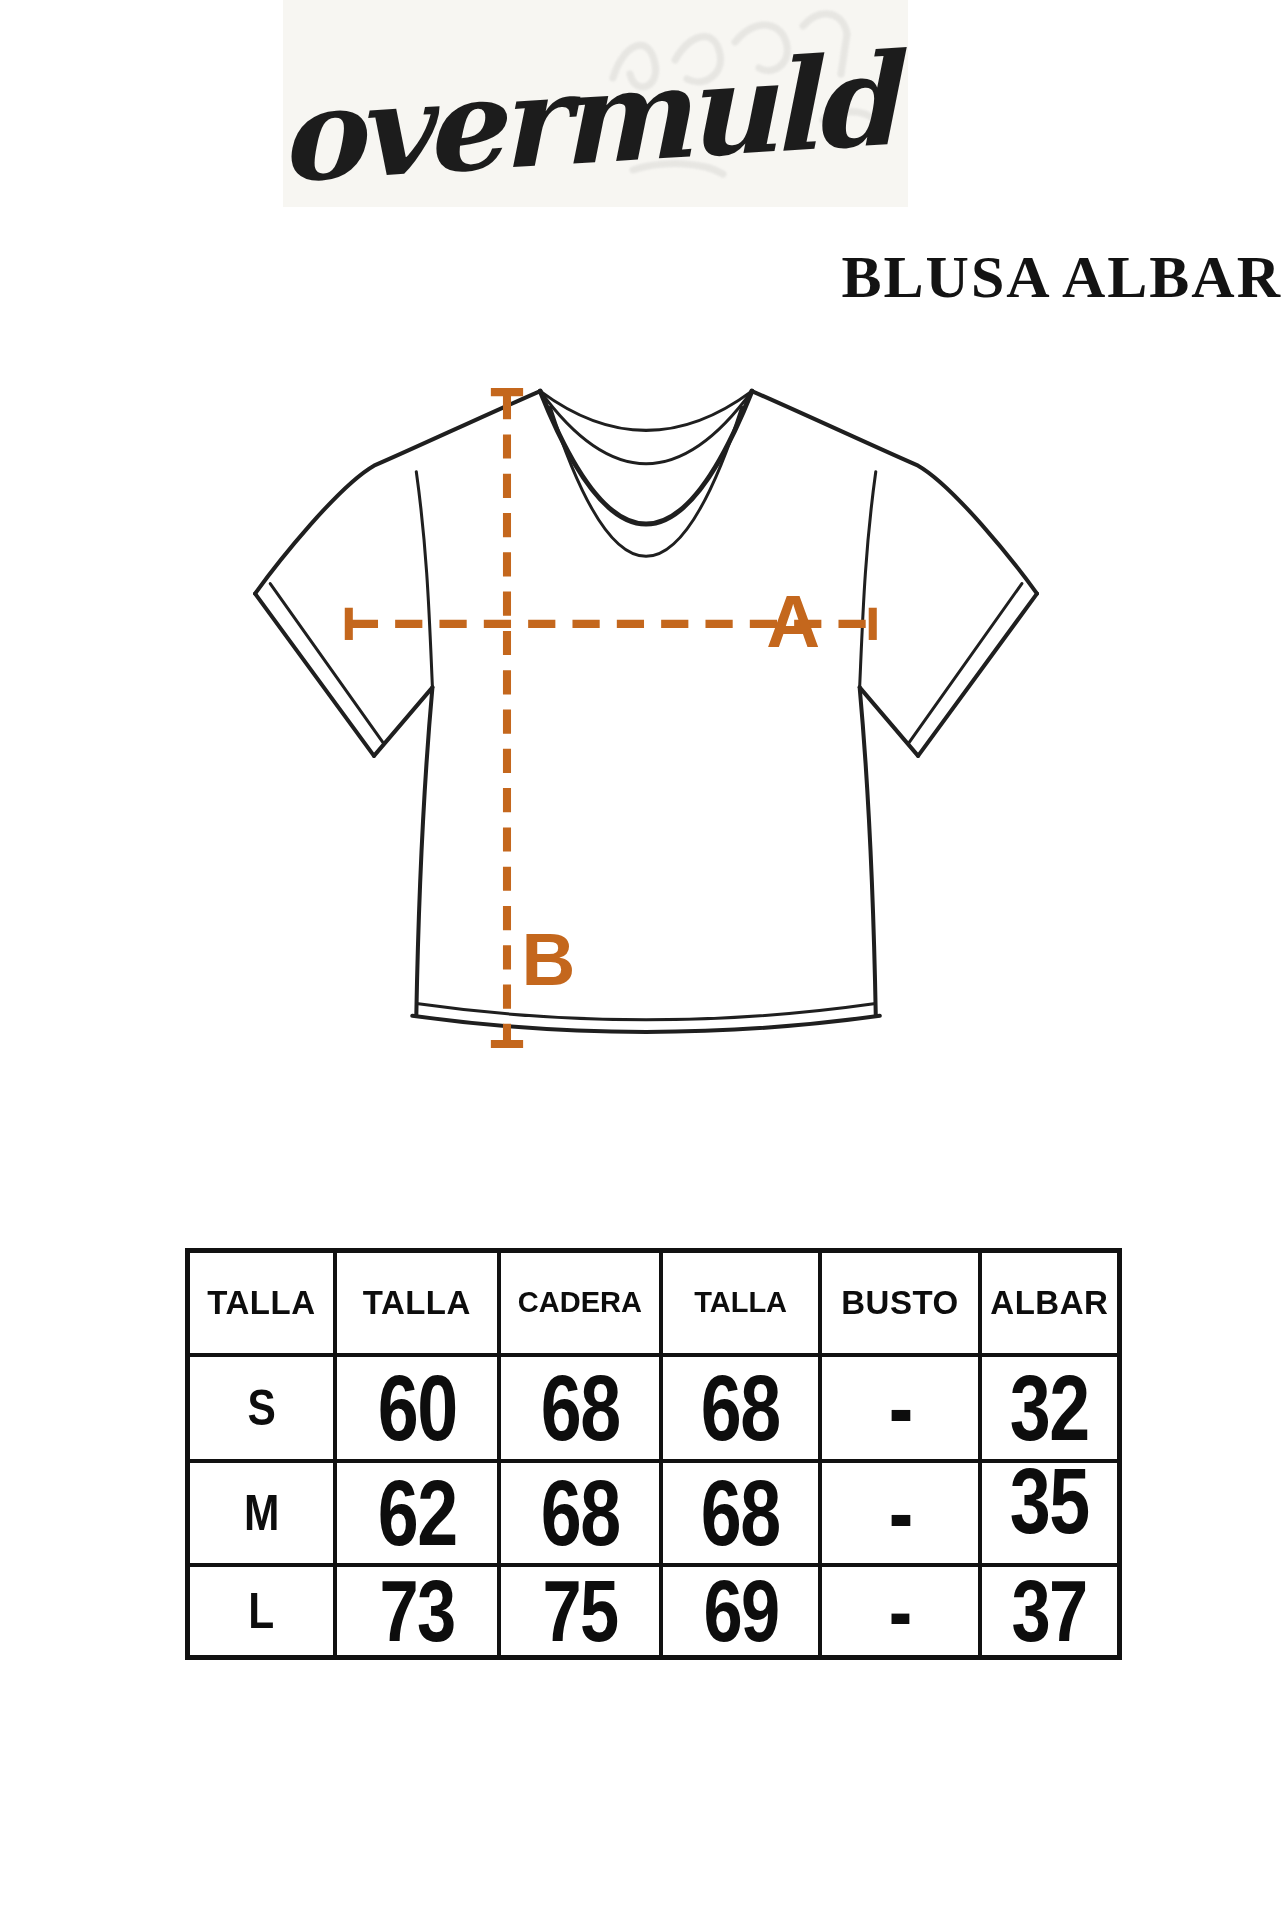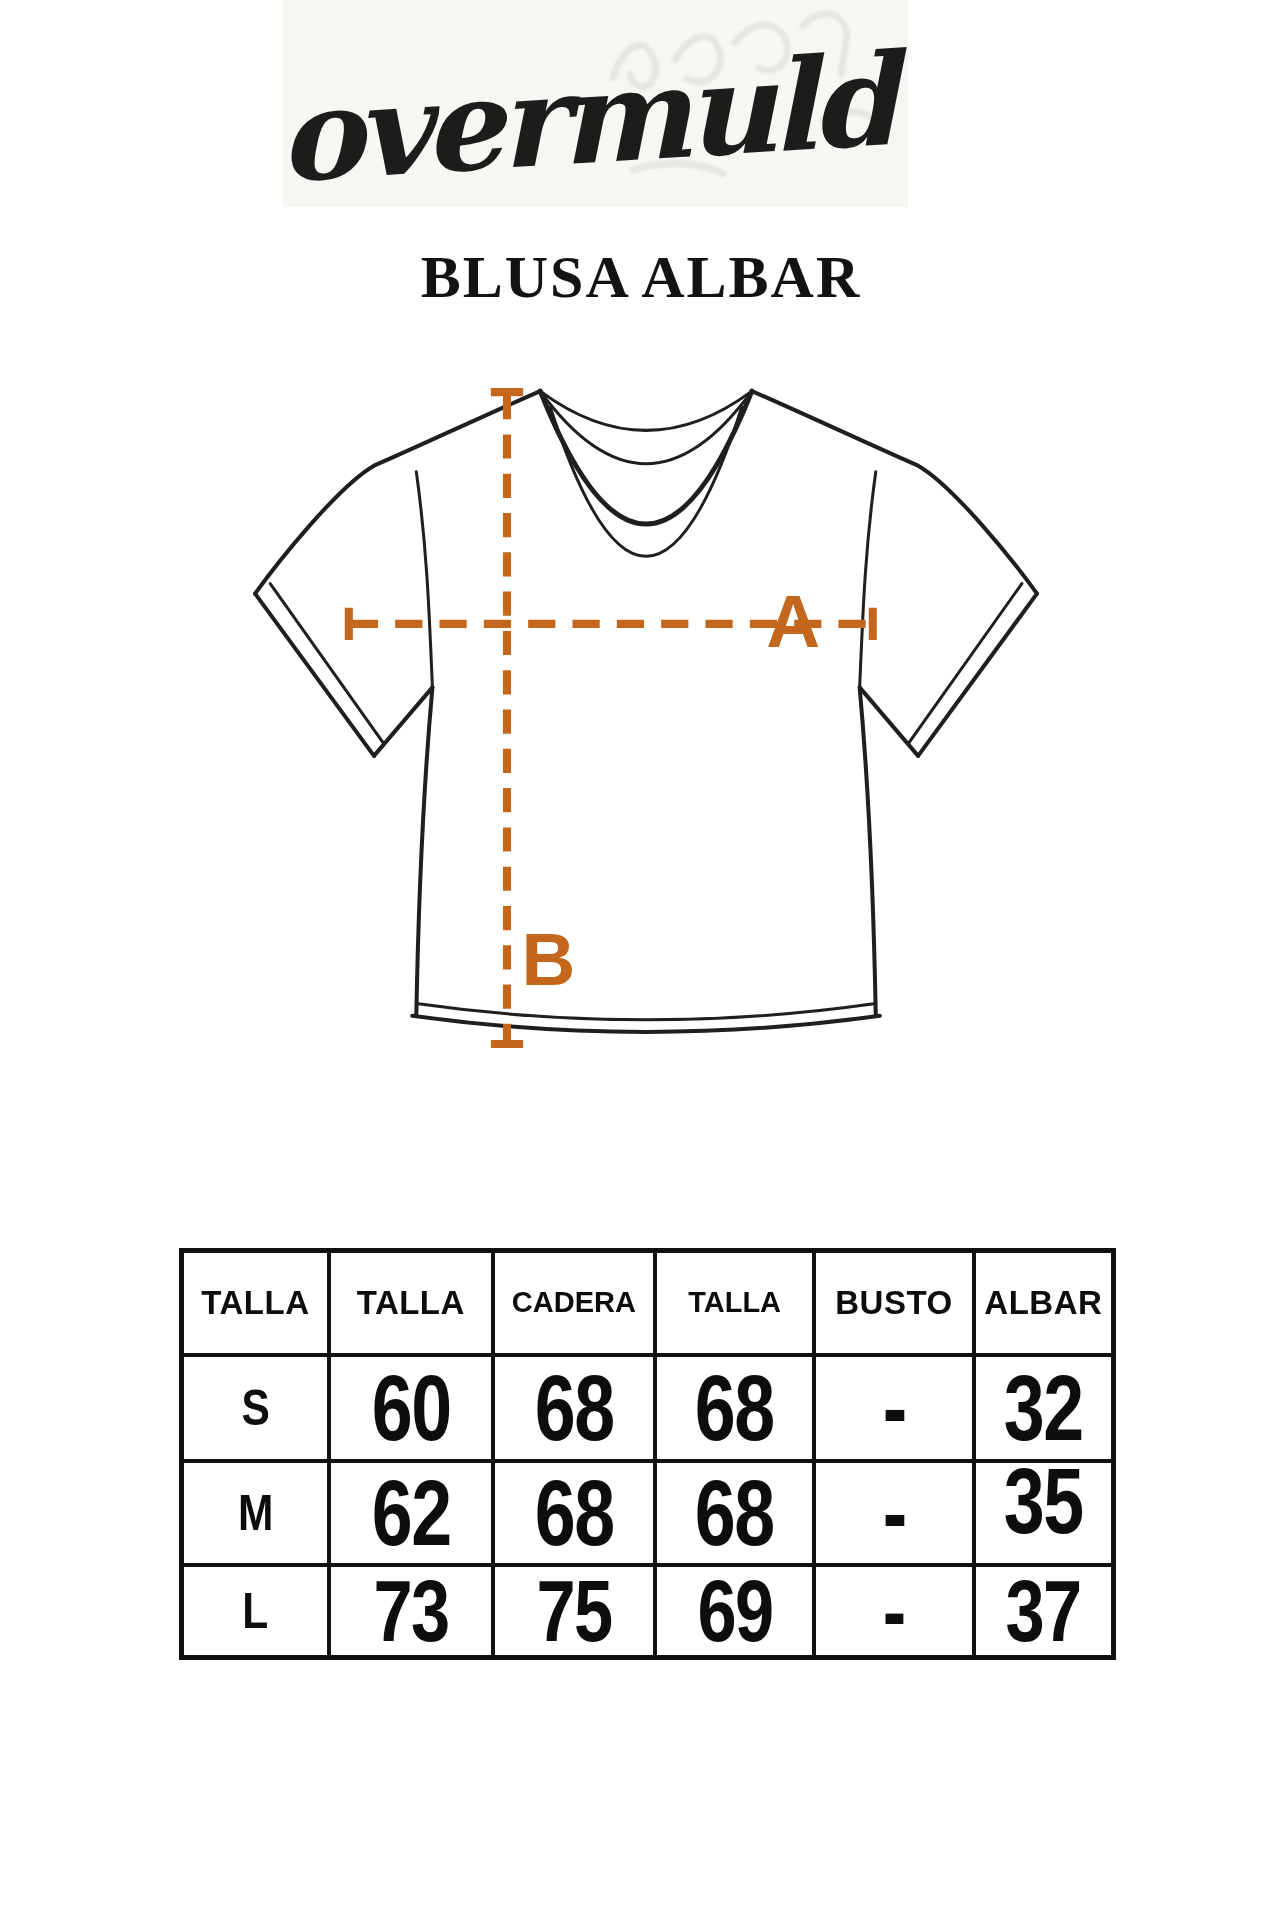--- a/index.html
+++ b/index.html
@@ -20,42 +20,42 @@
     position:relative;
     font-family:"DejaVu Serif", serif; font-style:italic; font-weight:bold;
     font-size:126px; letter-spacing:-6px; color:#1c1c1c;
     transform:rotate(-3.5deg) skewX(-4deg); line-height:1;
     padding-top:28px;
   }
 
   
   .product-title {
     position:absolute; top:243px; left:0; width:100%; margin:0;
-    text-align:center;
+    text-align:right;
     font-family:"Liberation Serif", serif; font-weight:bold;
     font-size:60px; letter-spacing:2px; color:#131313;
   }
 
   
   .diagram { position:absolute; left:243px; top:354px; width:796px; height:712px; }
   .diagram svg { width:100%; height:100%; display:block; }
   .measure-label {
     font-family:"Liberation Sans", sans-serif; font-weight:bold; font-size:74px;
   }
 
   
   .size-table {
     position:absolute; left:179px; top:1248px; width:937px;
     border-collapse:collapse; table-layout:fixed;
   }
   .size-table th, .size-table td {
     border:4px solid #111; padding:0; text-align:center; vertical-align:middle;
     background:#fff; overflow:hidden;
   }
-  .size-table { border:5px solid #111; }
+  .size-table { border:5px solid #111;margin-left:6px; }
   .size-table thead tr { height:104px; }
   .row-s { height:106px; }
   .row-m { height:104px; }
   .row-l { height:72px; }
   .size-table th {
     font-family:"Liberation Sans", sans-serif; font-weight:bold;
     font-size:33px; letter-spacing:0.5px; color:#0d0d0d;
   }
   .size-table th.small { font-size:29px; letter-spacing:0; }
   .size-letter {

